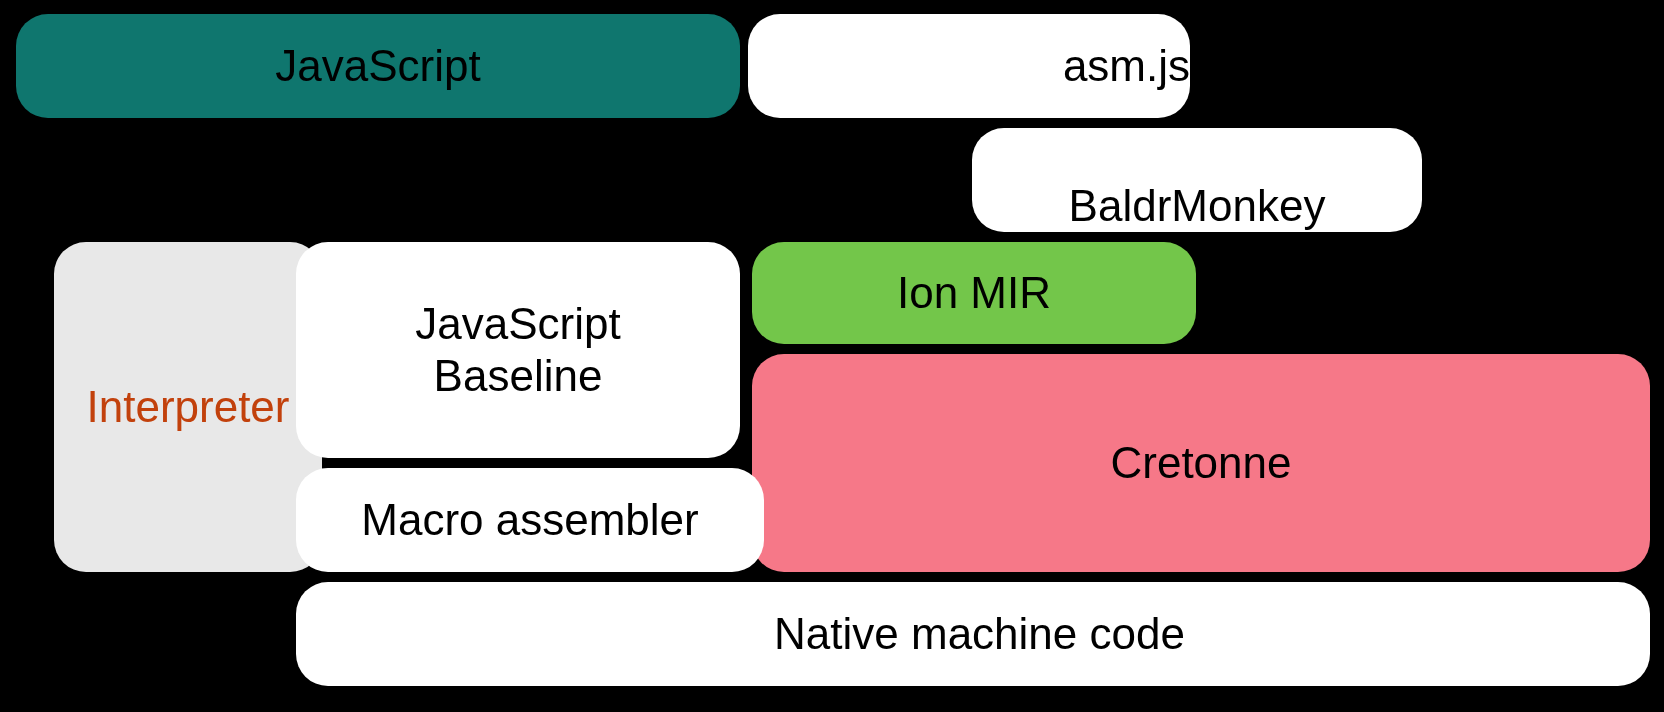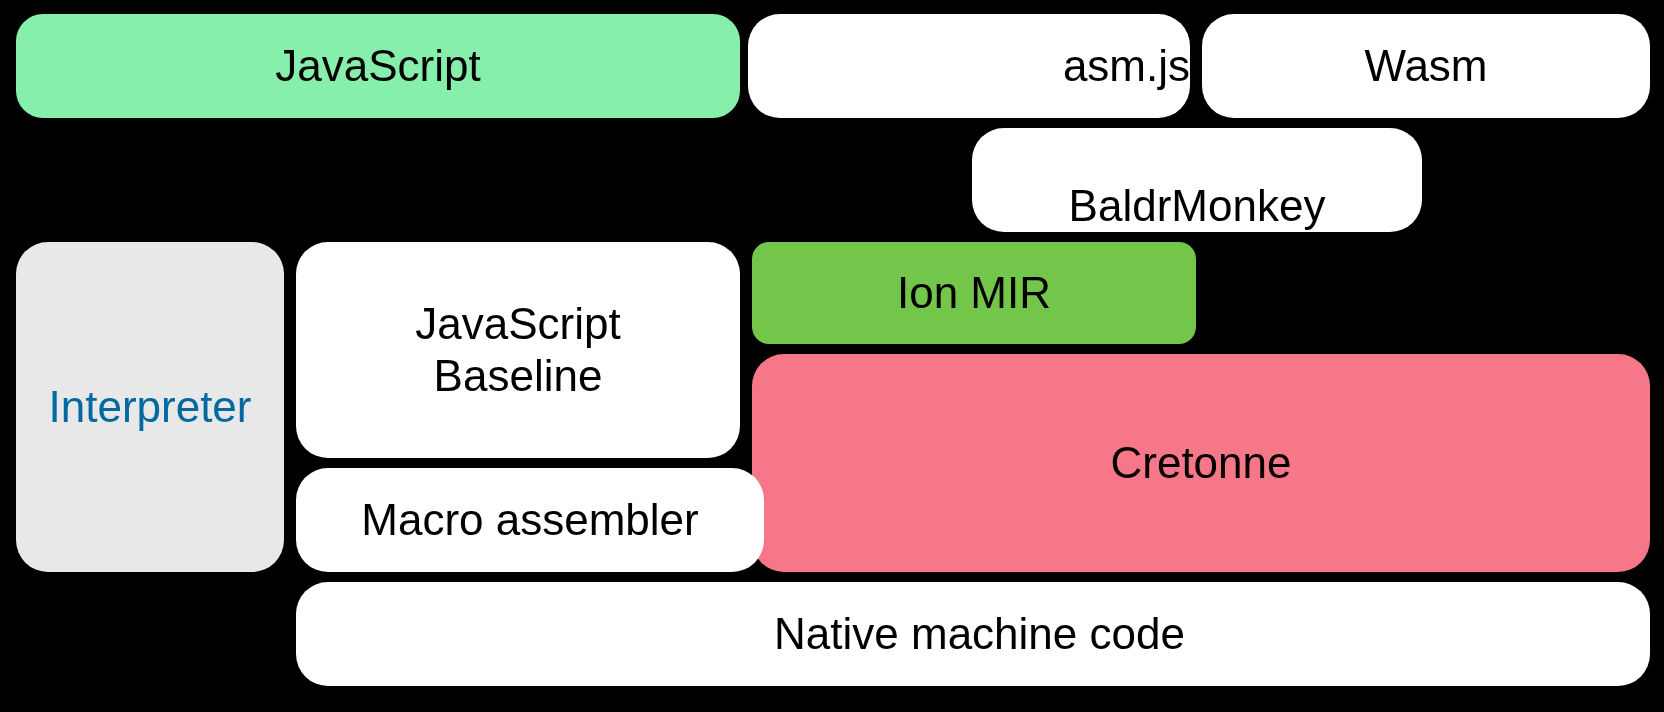--- a/index.html
+++ b/index.html
@@ -33,48 +33,45 @@
 
   
   .b-javascript          { left: 16px;   top: 14px;  width: 724px;  height: 104px; }
   .b-asmjs               { left: 748px;  top: 14px;  width: 442px;  height: 104px; justify-content: flex-end; }
   .b-wasm                { left: 1202px; top: 14px;  width: 448px;  height: 104px; }
   .b-javascript-bytecode { left: 16px;   top: 128px; width: 934px;  height: 104px; }
   .b-baldrmonkey         { left: 972px;  top: 128px; width: 450px;  height: 104px; align-items: flex-end; }
   .b-interpreter         { left: 16px;   top: 242px; width: 268px;  height: 330px; }
   .b-javascript-baseline { left: 296px;  top: 242px; width: 444px;  height: 216px; }
   .b-javascript-baseline span { max-width: 250px; }
-  .b-ion-mir             { left: 752px;  top: 242px; width: 444px;  height: 102px; border-radius: 17px; }
+  .b-ion-mir             { left: 752px;  top: 242px; width: 444px;  height: 102px; }
   .b-cretonne            { left: 752px;  top: 354px; width: 898px;  height: 218px; }
   .b-macro-assembler     { left: 296px;  top: 468px; width: 468px;  height: 104px; border-radius: 32px; }
   .b-native-machine-code { left: 296px;  top: 582px; width: 1354px; height: 104px; }
 </style>
 </head>
 <body style="background-color: rgb(0, 0, 0);">
 
 <div class="canvas" style="background-color: rgb(0, 0, 0);">
 
-  <div class="box b-javascript" style="background: #86efac; color: rgb(0, 0, 0); border-radius: 27px;">
+  <div class="box b-javascript" style="background: #0f766e; color: rgb(0, 0, 0);">
     <span>JavaScript</span>
   </div>
 
   <div class="box b-asmjs" style="background: rgb(255, 255, 255); color: rgb(0, 0, 0);">
     <span>asm.js</span>
   </div>
 
-  <div class="box b-wasm" style="background: rgb(255, 255, 255); color: rgb(0, 0, 0);">
-    <span>Wasm</span>
-  </div>
 
 
   <div class="box b-baldrmonkey" style="background: rgb(255, 255, 255); color: rgb(0, 0, 0);">
     <span>BaldrMonkey</span>
   </div>
 
-  <div class="box b-interpreter" style="background: rgb(232, 232, 232); color: #0369a1;">
+  <div class="box b-interpreter" style="background: rgb(232, 232, 232); color: #c2410c; margin-left: 38px;">
     <span>Interpreter</span>
   </div>
 
   <div class="box b-javascript-baseline" style="background: rgb(255, 255, 255); color: rgb(0, 0, 0);">
     <span>JavaScript Baseline</span>
   </div>
 
   <div class="box b-ion-mir" style="background: rgb(115, 198, 74); color: rgb(0, 0, 0);">
     <span>Ion MIR</span>
   </div>

